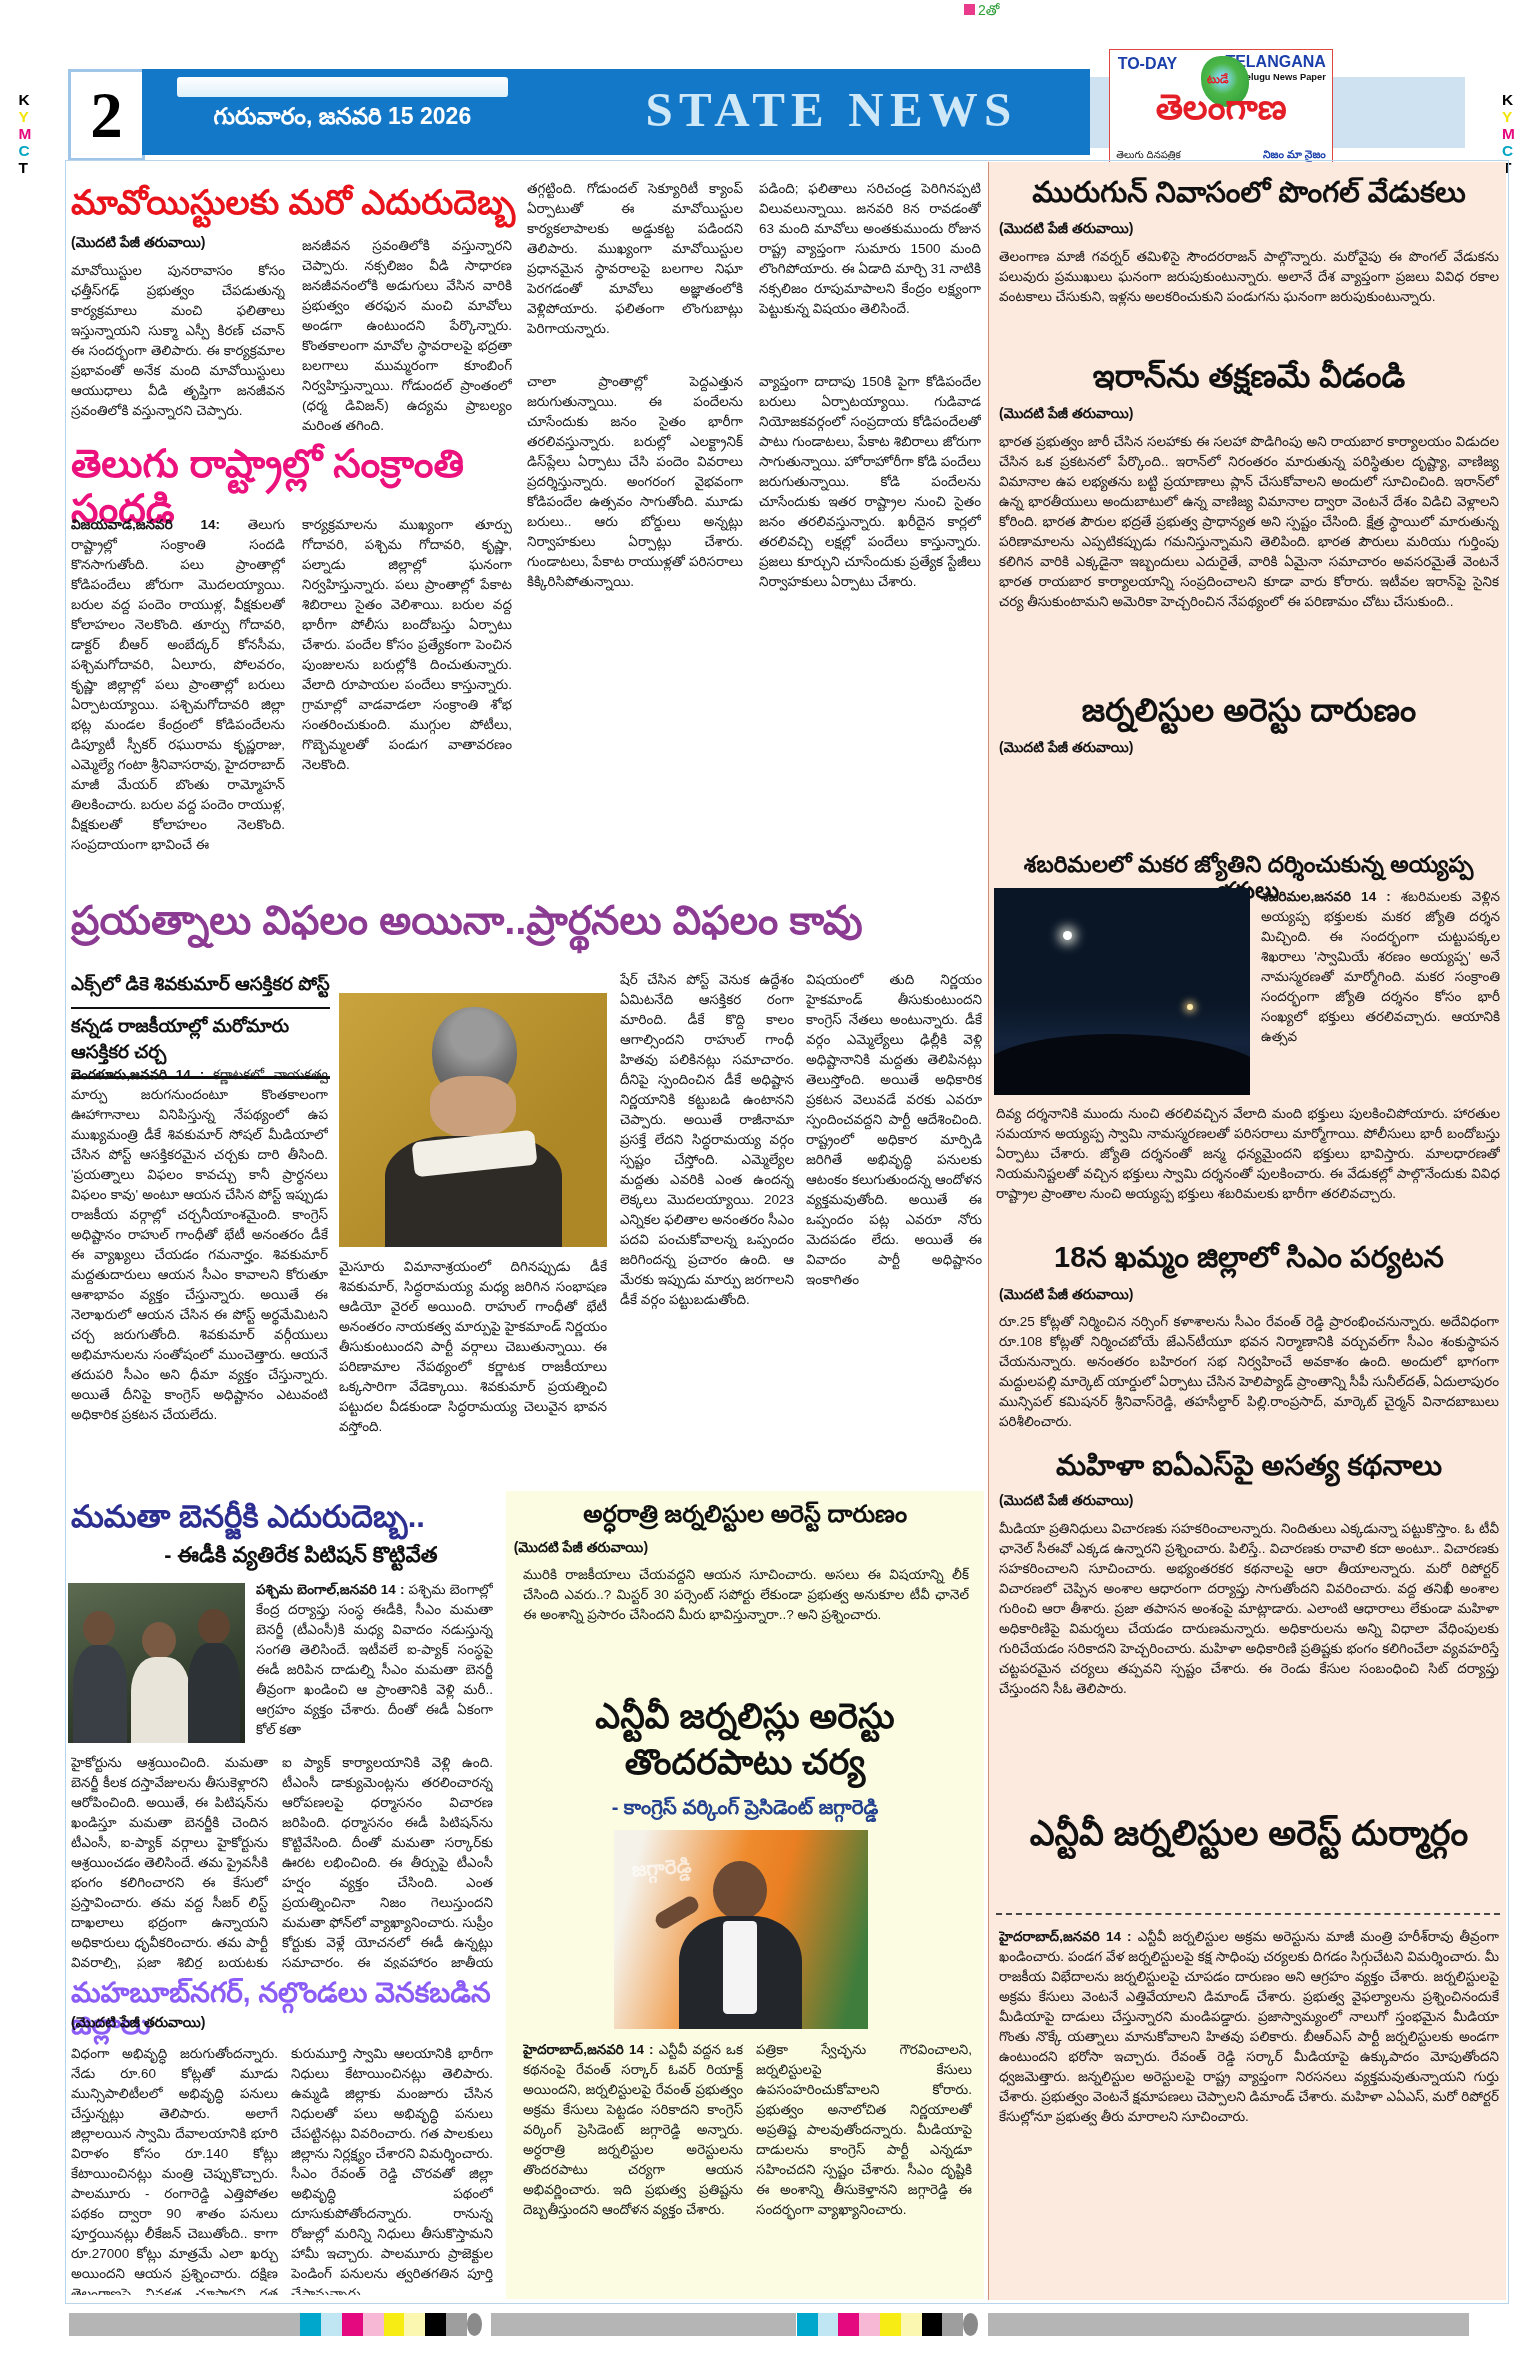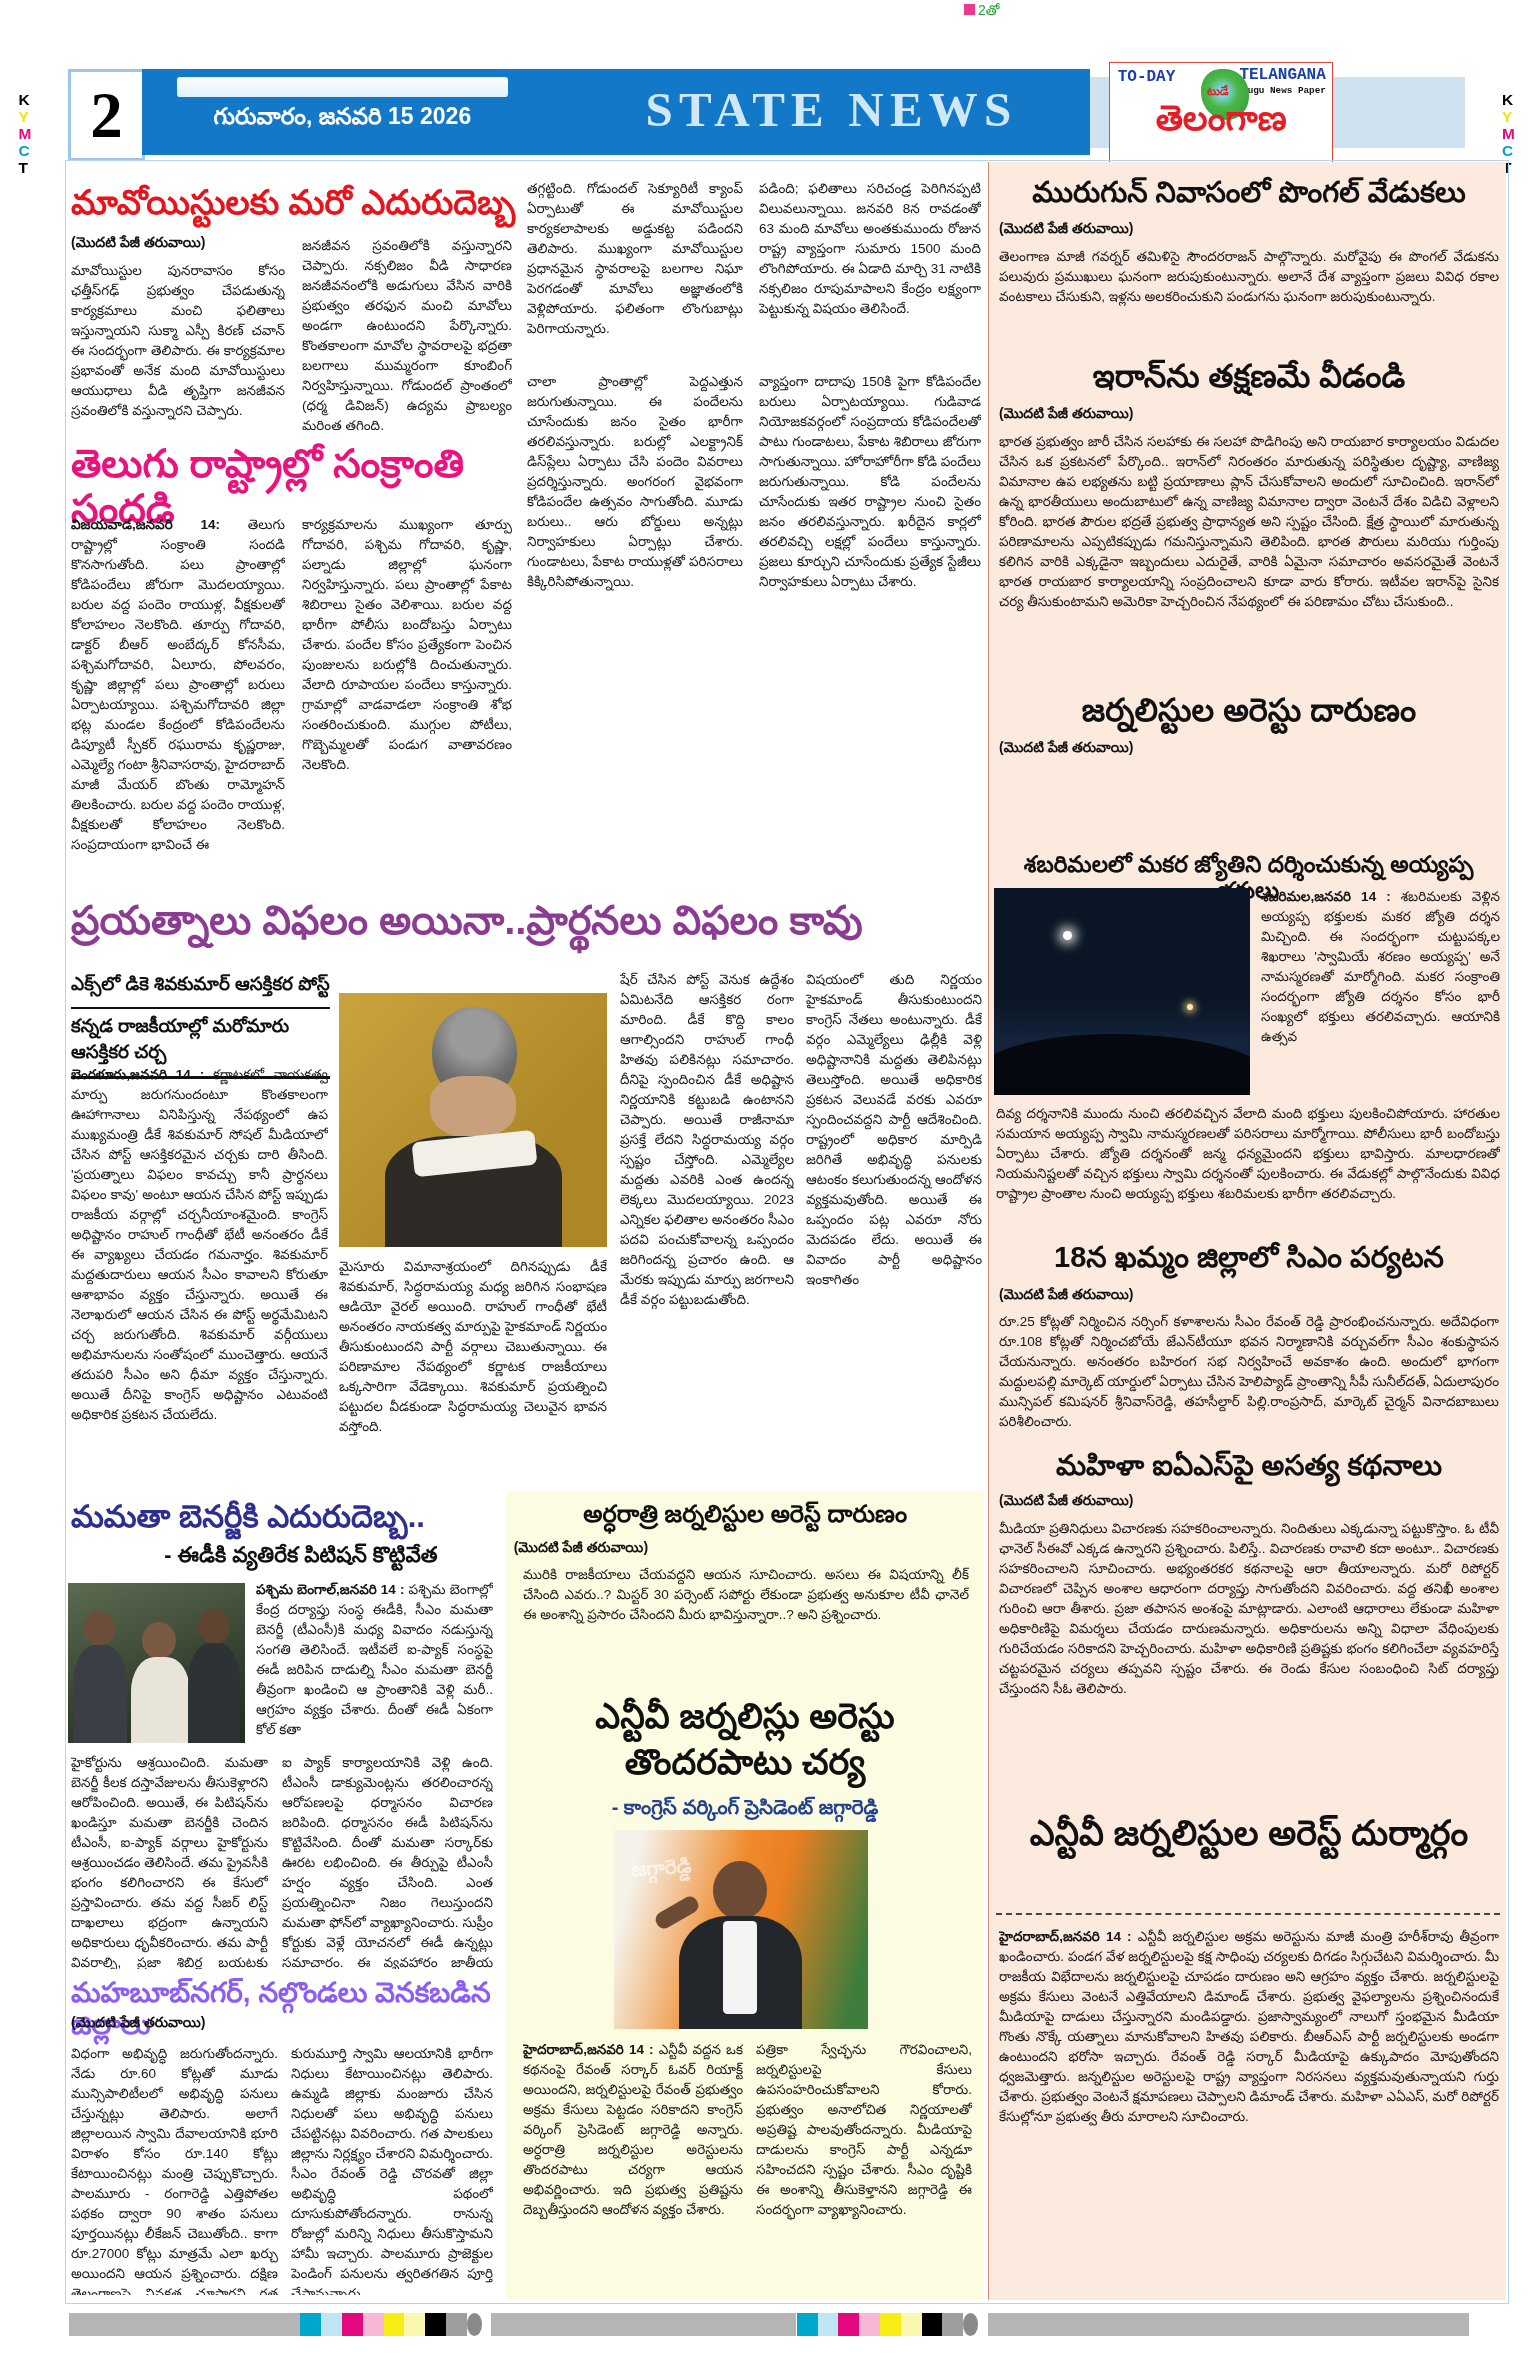--- a/index.html
+++ b/index.html
@@ -61,21 +61,21 @@
   <div class="abs pagenum-box" style="left:68px;top:69px;width:71px;height:86px;font-size:65px;">2</div>
 
   <div class="abs blue-bar" style="left:142px;top:69px;width:948px;height:86px;">
     <div class="abs date-pill" style="left:35px;top:7.7px;width:331px;height:20px;"></div>
     <div class="abs" style="left:15.4px;top:34px;width:370px;text-align:center;color:#ffffff;font-size:23px;font-weight:bold;">గురువారం, జనవరి 15  2026</div>
     <div class="abs statenews" style="left:439px;top:12.3px;width:501px;text-align:center;font-size:49px;">STATE NEWS</div>
   </div>
 
   <div class="abs lightband" style="left:1090px;top:77px;width:375px;height:71px;"></div>
 
-  <div class="abs logo-box" style="left:1109px;top:62px;width:222px;height:116px;font-family:Liberation Mono, monospace;">
+  <div class="abs logo-box" style="left:1109px;top:49px;width:222px;height:116px;">
     <div class="abs" style="left:7.7px;top:4.6px;font-size:16px;font-weight:bold;color:#1b3faa;">TO-DAY</div>
     <div class="abs" style="right:6.2px;top:3.1px;font-size:16px;font-weight:bold;color:#1b3faa;">TELANGANA</div>
     <div class="abs" style="right:6.2px;top:21.6px;font-size:9.3px;font-weight:bold;color:#111;">Telugu News Paper</div>
     <div class="abs" style="left:91px;top:6.2px;width:48px;height:51px;background:radial-gradient(circle at 45% 45%,#7fd6e8 12%,#4cb748 40%,#2f9e3a 90%);border-radius:45% 55% 50% 60%;"></div>
     <div class="abs" style="left:97px;top:21.6px;font-size:11.6px;font-weight:bold;color:#e41e26;">టుడే</div>
     <div class="abs" style="left:4.6px;top:37px;width:213px;text-align:center;font-size:35px;font-weight:bold;color:#e41e26;">తెలంగాణ</div>
     <div class="abs" style="left:6.2px;bottom:3.1px;font-size:10px;color:#111;">తెలుగు దినపత్రిక</div>
     <div class="abs" style="right:6.2px;bottom:3.1px;font-size:10.8px;font-weight:bold;color:#1b3faa;">నిజం మా నైజం</div>
   </div>
 

